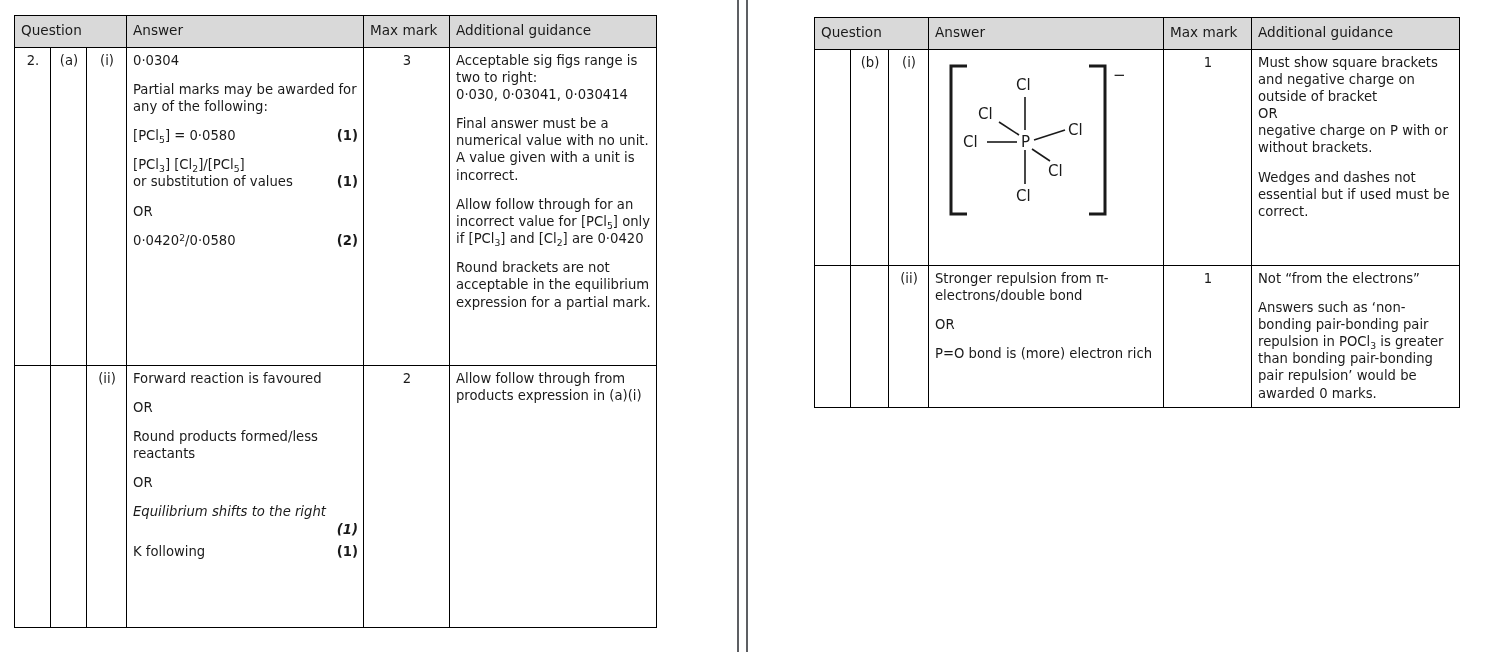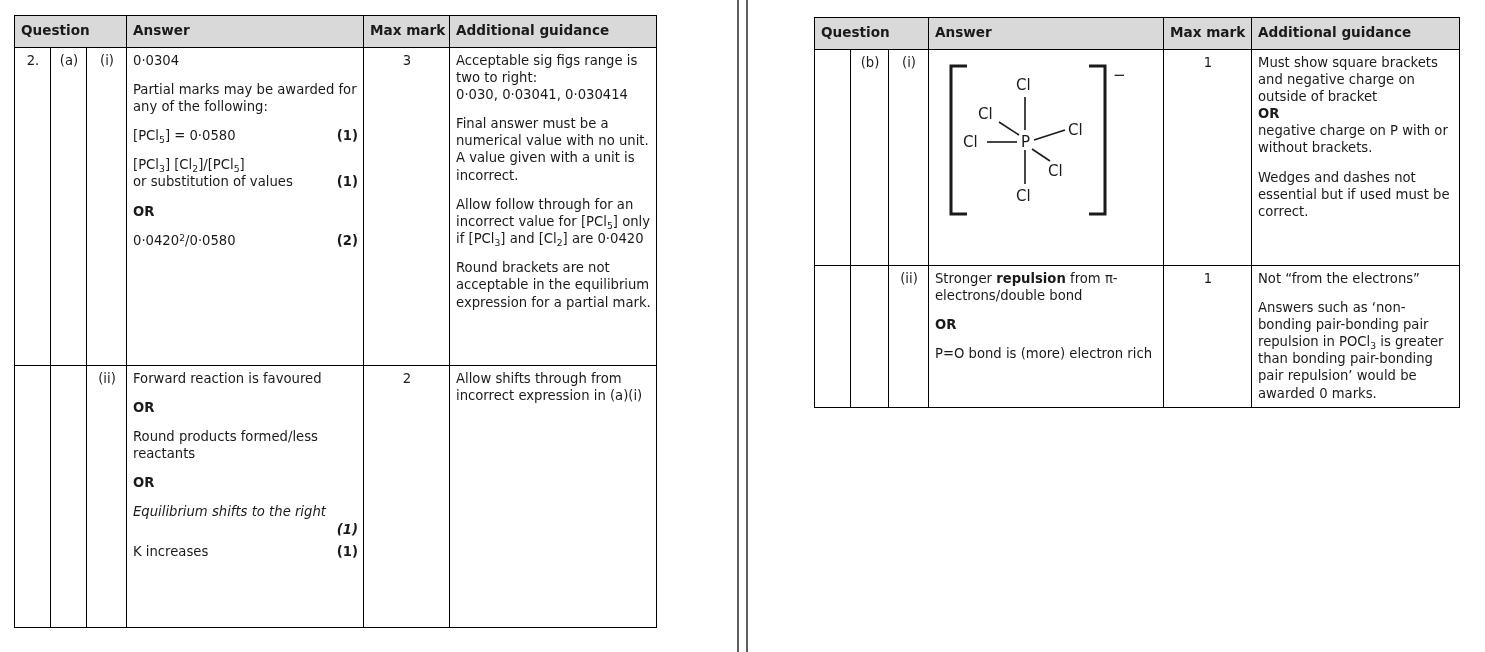--- a/index.html
+++ b/index.html
@@ -44,21 +44,21 @@
     border: 1px solid #000000;
     vertical-align: top;
     padding: 4px 5px 5px 6px;
     font-size: 13.2px;
     line-height: 1.30;
     font-weight: normal;
     text-align: left;
   }
   .ms-table th {
     background: #d9d9d9;
-    font-weight: bold;
+    font-weight: normal;
     font-size: 13.6px;
     padding-top: 6px;
     padding-bottom: 7px;
     white-space: nowrap;
   }
   .ms-table th.th-q {
     border-right: none;
   }
   .ms-table th.th-q-blank {
     border-left: none;
@@ -70,21 +70,21 @@
 
   
   .col-num  { text-align: center !important; font-weight: bold; }
   .col-part { text-align: center !important; }
   .col-rom  { text-align: center !important; }
   .col-mark { text-align: center !important; font-weight: bold; }
 
   
   .blk { margin: 0 0 12px 0; }
   .blk:last-child { margin-bottom: 0; }
-  .b { font-weight: bold; }
+  .b { font-weight: normal; }
   .mark-right { float: right; font-weight: bold; }
   .line { display: block; }
   sub { font-size: 0.70em; line-height: 0; vertical-align: -0.28em; }
   sup { font-size: 0.70em; line-height: 0; vertical-align: 0.45em; }
 
   
   .struct-wrap {
     padding: 2px 0 4px 2px;
   }
   .struct-svg { display: block; }
@@ -162,27 +162,27 @@
       <td>
         <p class="blk">Forward reaction is favoured</p>
         <p class="blk b">OR</p>
         <p class="blk">Round products formed/less reactants</p>
         <p class="blk b">OR</p>
         <p class="blk" style="margin-bottom:22px;font-style:italic;">
           <span class="line">Equilibrium shifts to the right</span>
           <span class="mark-right">(1)</span>
         </p>
         <p class="blk">
-          <span>K increases</span>
+          <span>K following</span>
           <span class="mark-right">(1)</span>
         </p>
       </td>
       <td class="col-mark">2</td>
       <td>
-        <p class="blk">Allow shifts through from incorrect expression in (a)(i)</p>
+        <p class="blk">Allow follow through from products expression in (a)(i)</p>
       </td>
     </tr>
   </tbody>
 </table>
 
 <div class="page-separator" style="left:737px;">
   <div class="rule left"></div>
   <div class="rule right"></div>
 </div>
 

